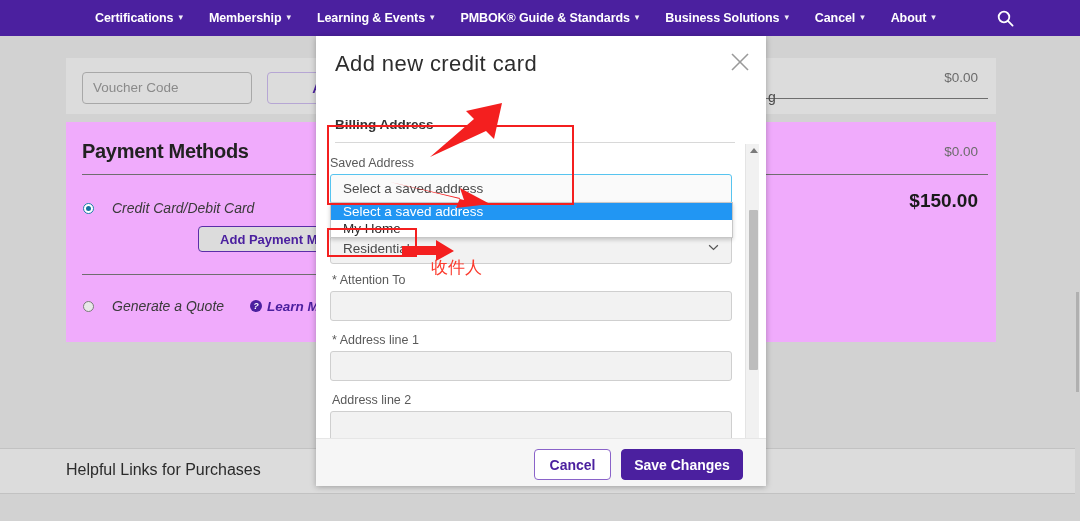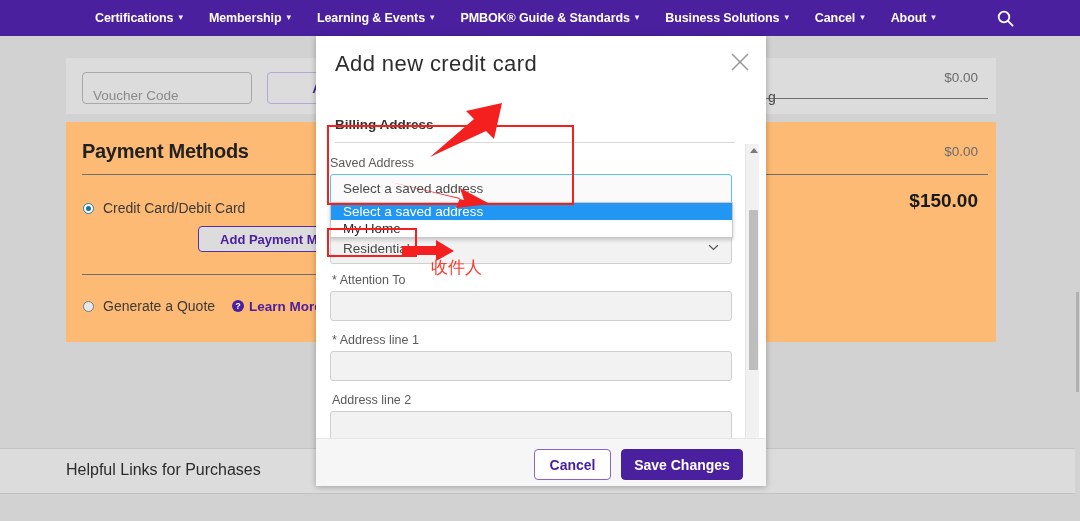--- a/index.html
+++ b/index.html
@@ -40,41 +40,41 @@
 
   .panel {
     position: absolute;
     background: #dcdcdc;
   }
   
   .card-voucher { left: 66px; top: 22px; width: 930px; height: 56px; background:#dcdcdc; }
   .voucher-input {
     position: absolute; left: 16px; top: 14px; width: 170px; height: 32px;
     background: #dcdcdc; border: 1px solid #a8a8a8; border-radius: 4px;
-    color: #8a8a8a; font-size: 13.5px; padding: 8px 10px; line-height: 30px;
+    color: #8a8a8a; font-size: 13.5px; padding: 0 10px; line-height: 30px;
   }
   .apply-btn {
     position: absolute; left: 201px; top: 14px; width: 128px; height: 32px;
     border: 1px solid #b6a6d4; border-radius: 4px; background: #dcdcdc;
     color: #4b209f; font-weight: bold; font-size: 13.5px;
     display: flex; align-items: center; justify-content: center;
     cursor: pointer;
   }
   .price-val {
     position: absolute; right: 18px; color: #6b6b6b; font-size: 13.5px;
   }
 
-  .card-payment { left: 66px; top: 86px; width: 930px; height: 220px; background: #fdba74; }
+  .card-payment { left: 66px; top: 86px; width: 930px; height: 220px; background: #f0abfc; }
   .pm-title {
     position: absolute; left: 16px; top: 18px;
     font-size: 20px; color: #222; font-weight: bold; letter-spacing: -0.3px;
   }
   .hr { position: absolute; background: #6e6e6e; height: 1px; }
 
-  .radio-row { position: absolute; display: flex; align-items: center; gap: 9px; }
+  .radio-row { position: absolute; display: flex; align-items: center; gap: 18px; font-style: italic; }
   .radio {
     width: 11px; height: 11px; border-radius: 50%;
     border: 1px solid #7a7a7a; background: #e8e8e8;
     display: inline-block; position: relative;
   }
   .radio.checked { border-color: #1a7fa8; background: #fff; }
   .radio.checked::after {
     content: ""; position: absolute; left: 2px; top: 2px;
     width: 5px; height: 5px; border-radius: 50%; background: #1572a0;
   }

